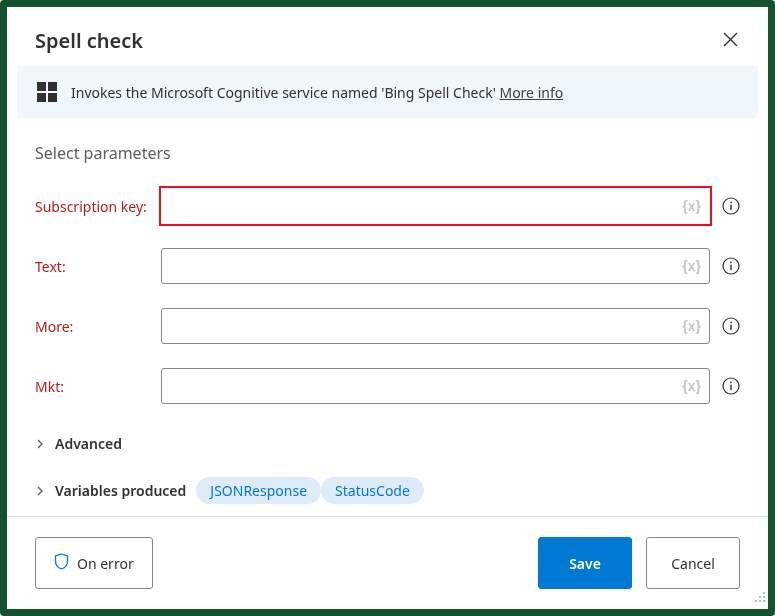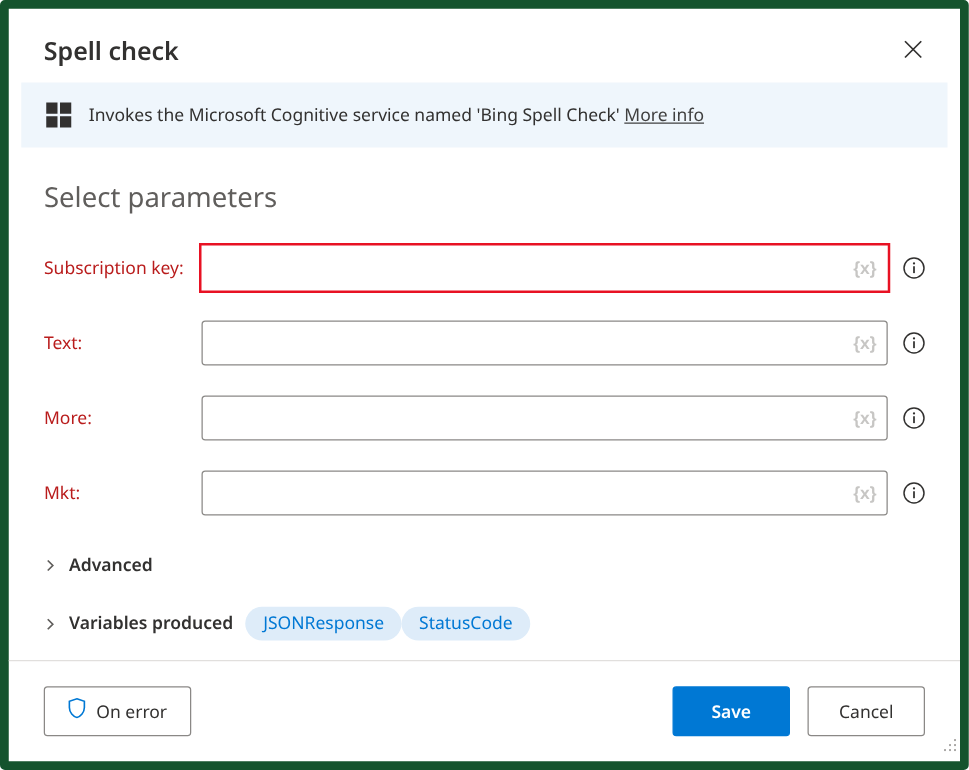--- a/index.html
+++ b/index.html
@@ -64,21 +64,21 @@
     color: #404040;
     text-decoration: underline;
     cursor: pointer;
   }
   .dialog-body {
     flex: 1;
     padding: 24px 28px 8px 28px;
     overflow: auto;
   }
   .section-title {
-    font-size: 22px;
+    font-size: 16px;
     color: #605e5c;
     margin-bottom: 24px;
   }
   .param-row {
     display: flex;
     align-items: center;
     margin-bottom: 24px;
   }
   .param-label {
     width: 126px;
@@ -153,21 +153,21 @@
     padding: 20px 28px;
     display: flex;
     align-items: center;
     justify-content: space-between;
   }
   .footer-left, .footer-right {
     display: flex;
     gap: 14px;
   }
   .btn {
-    height: 40px;
+    height: 52px;
     padding: 0 18px;
     border-radius: 3px;
     font-size: 14px;
     cursor: pointer;
     display: flex;
     align-items: center;
     justify-content: center;
     gap: 8px;
     font-family: inherit;
   }

